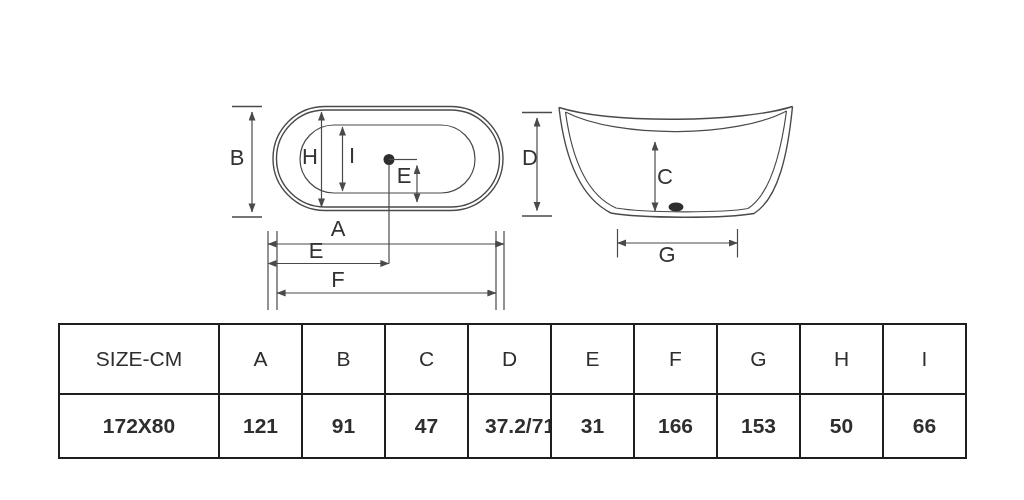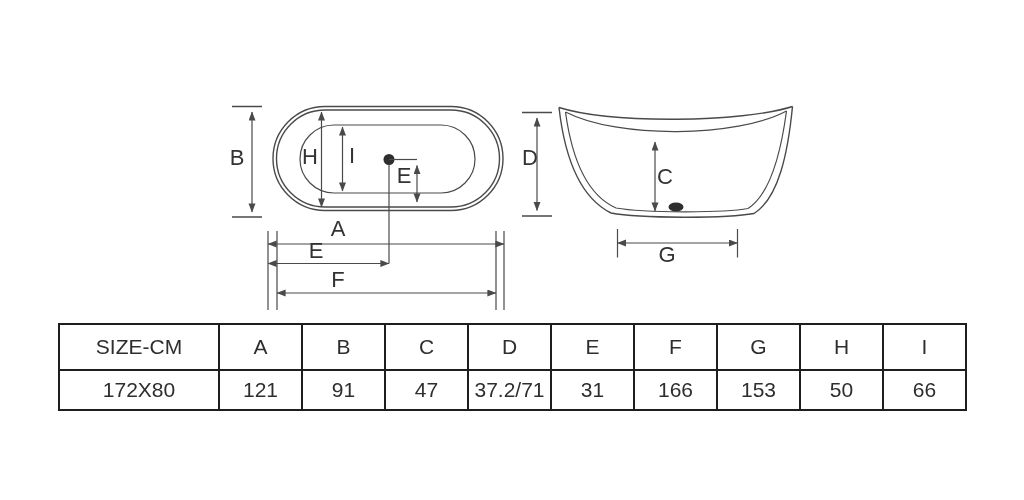--- a/index.html
+++ b/index.html
@@ -59,26 +59,26 @@
     border-collapse: collapse;
     table-layout: fixed;
     font-family: "Liberation Sans", sans-serif;
     font-size: 21px;
     color: #2e2e2e;
   }
   #size-table td {
     border: 2px solid #1e1e1e;
     text-align: center;
     vertical-align: middle;
-    padding: 4px;
+    padding: 16px;
     overflow: hidden;
     white-space: nowrap;
   }
   #size-table tr.hdr td { height: 36px; }
-  #size-table tr.val td { height: 30px; }
+  #size-table tr.val td { height: 30px; font-weight: bold; }
 </style>
 </head>
 <body>
 
 <div id="stage">
 
   <svg id="diagram-svg" width="1024" height="318" viewBox="0 0 1024 318">
     <defs>
       <marker id="ah" markerWidth="10" markerHeight="8" refX="8.6" refY="3.5" orient="auto-start-reverse" markerUnits="userSpaceOnUse">
         <path d="M0,0 L9,3.5 L0,7 Z" fill="#4a4a4a"></path>

